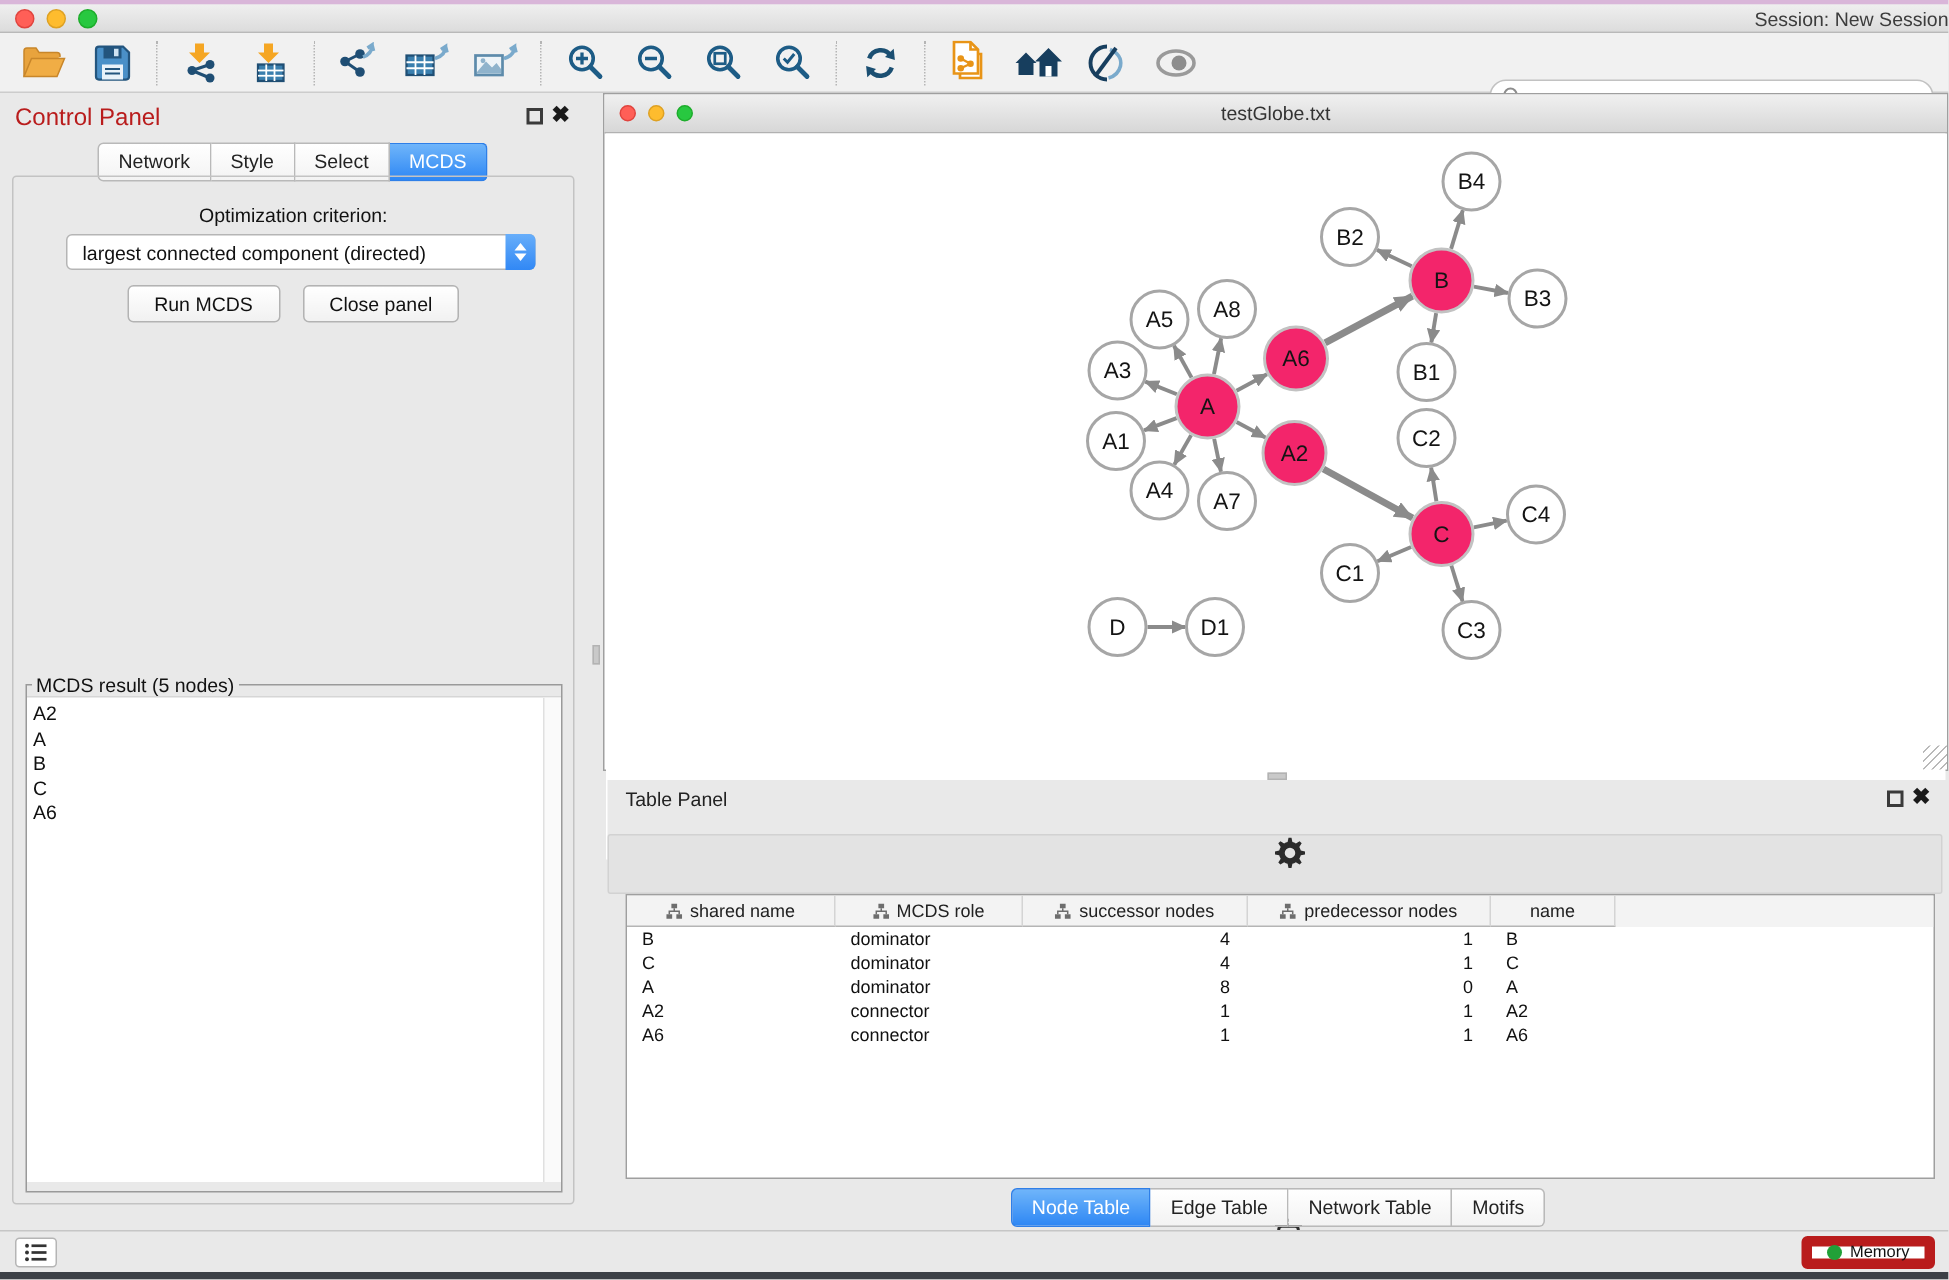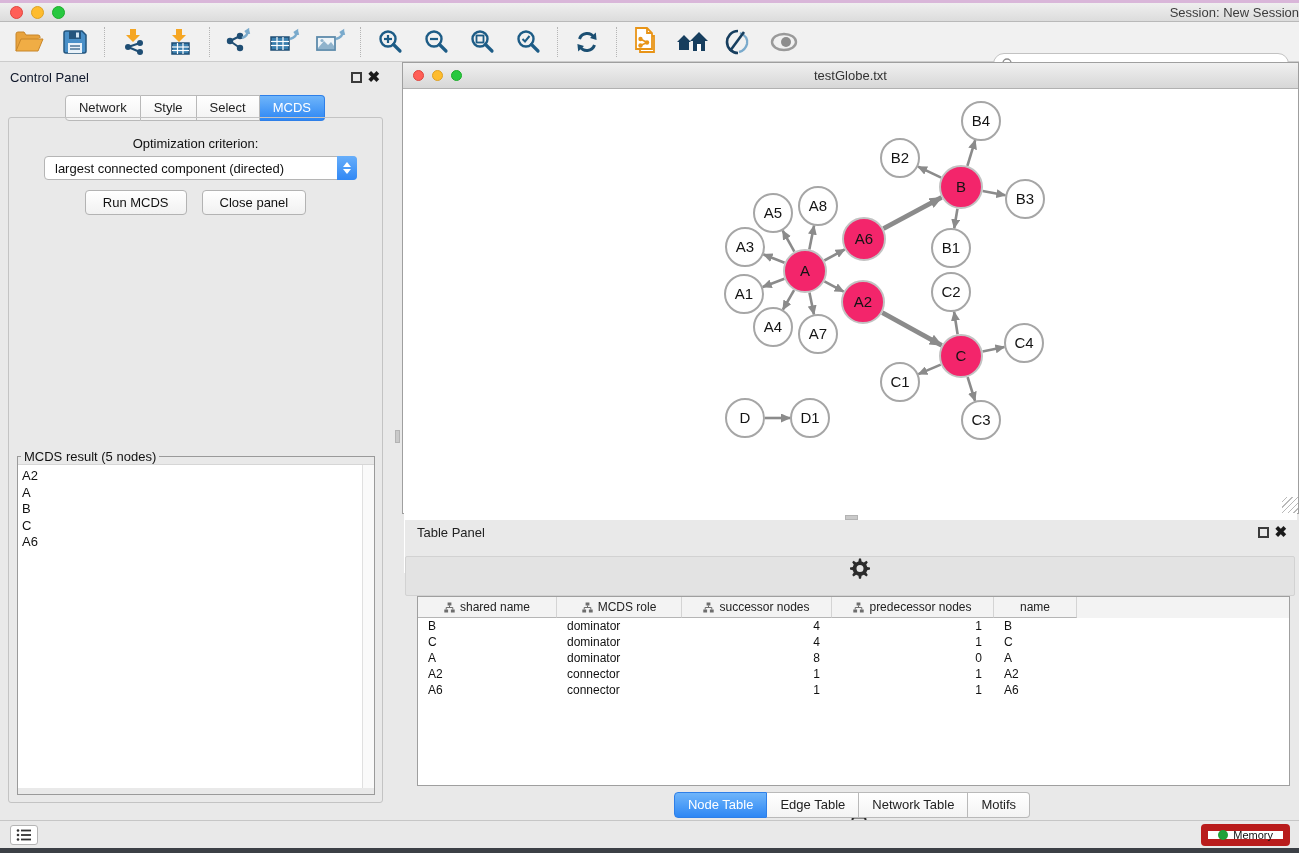--- a/index.html
+++ b/index.html
@@ -33,21 +33,21 @@
     width:34px; height:32px; cursor:default; }
   #search-wrap { position:absolute; right:10px; top:31px; width:296px; height:22px;
     background:#ffffff; border:1px solid #c2c2c2; border-radius:11px;
     display:flex; align-items:center; padding-left:7px; }
   #search-wrap input { border:none; outline:none; flex:1; font-size:12px;
     background:transparent; font-family:"Liberation Sans",sans-serif; }
 
   
   #control-panel { left:0; top:62px; width:390px; height:758px; background:#e9e9e9; }
   #cp-header { position:absolute; left:0; top:6px; width:100%; height:20px; }
-  #cp-title { position:absolute; left:10px; top:2px; font-size:13px; color:#0f172a; }
+  #cp-title { position:absolute; left:10px; top:2px; font-size:16px; color:#b91c1c; }
   .panel-float { position:absolute; width:11px; height:11px; border:2px solid #3a3a3a; background:transparent; }
   .panel-close { position:absolute; font-size:15px; font-weight:bold; color:#1a1a1a; line-height:11px; }
   #cp-float { right:28px; top:4px; }
   #cp-close { right:10px; top:3px; }
   #cp-tabs { position:absolute; left:0; top:33px; width:100%; display:flex; justify-content:center; }
   .seg-tab { background:linear-gradient(#ffffff,#f3f3f3); border:1px solid #b9b9b9;
     border-left-width:0; padding:4px 13px 5px 13px; font-size:13px; color:#222; cursor:default; }
   .seg-tab:first-child { border-left-width:1px; border-radius:4px 0 0 4px; }
   .seg-tab:last-child { border-radius:0 4px 4px 0; }
   .seg-tab.sel { background:linear-gradient(#6fb5fa,#2e87f4); color:#fff; border-color:#2e7fe8; }

